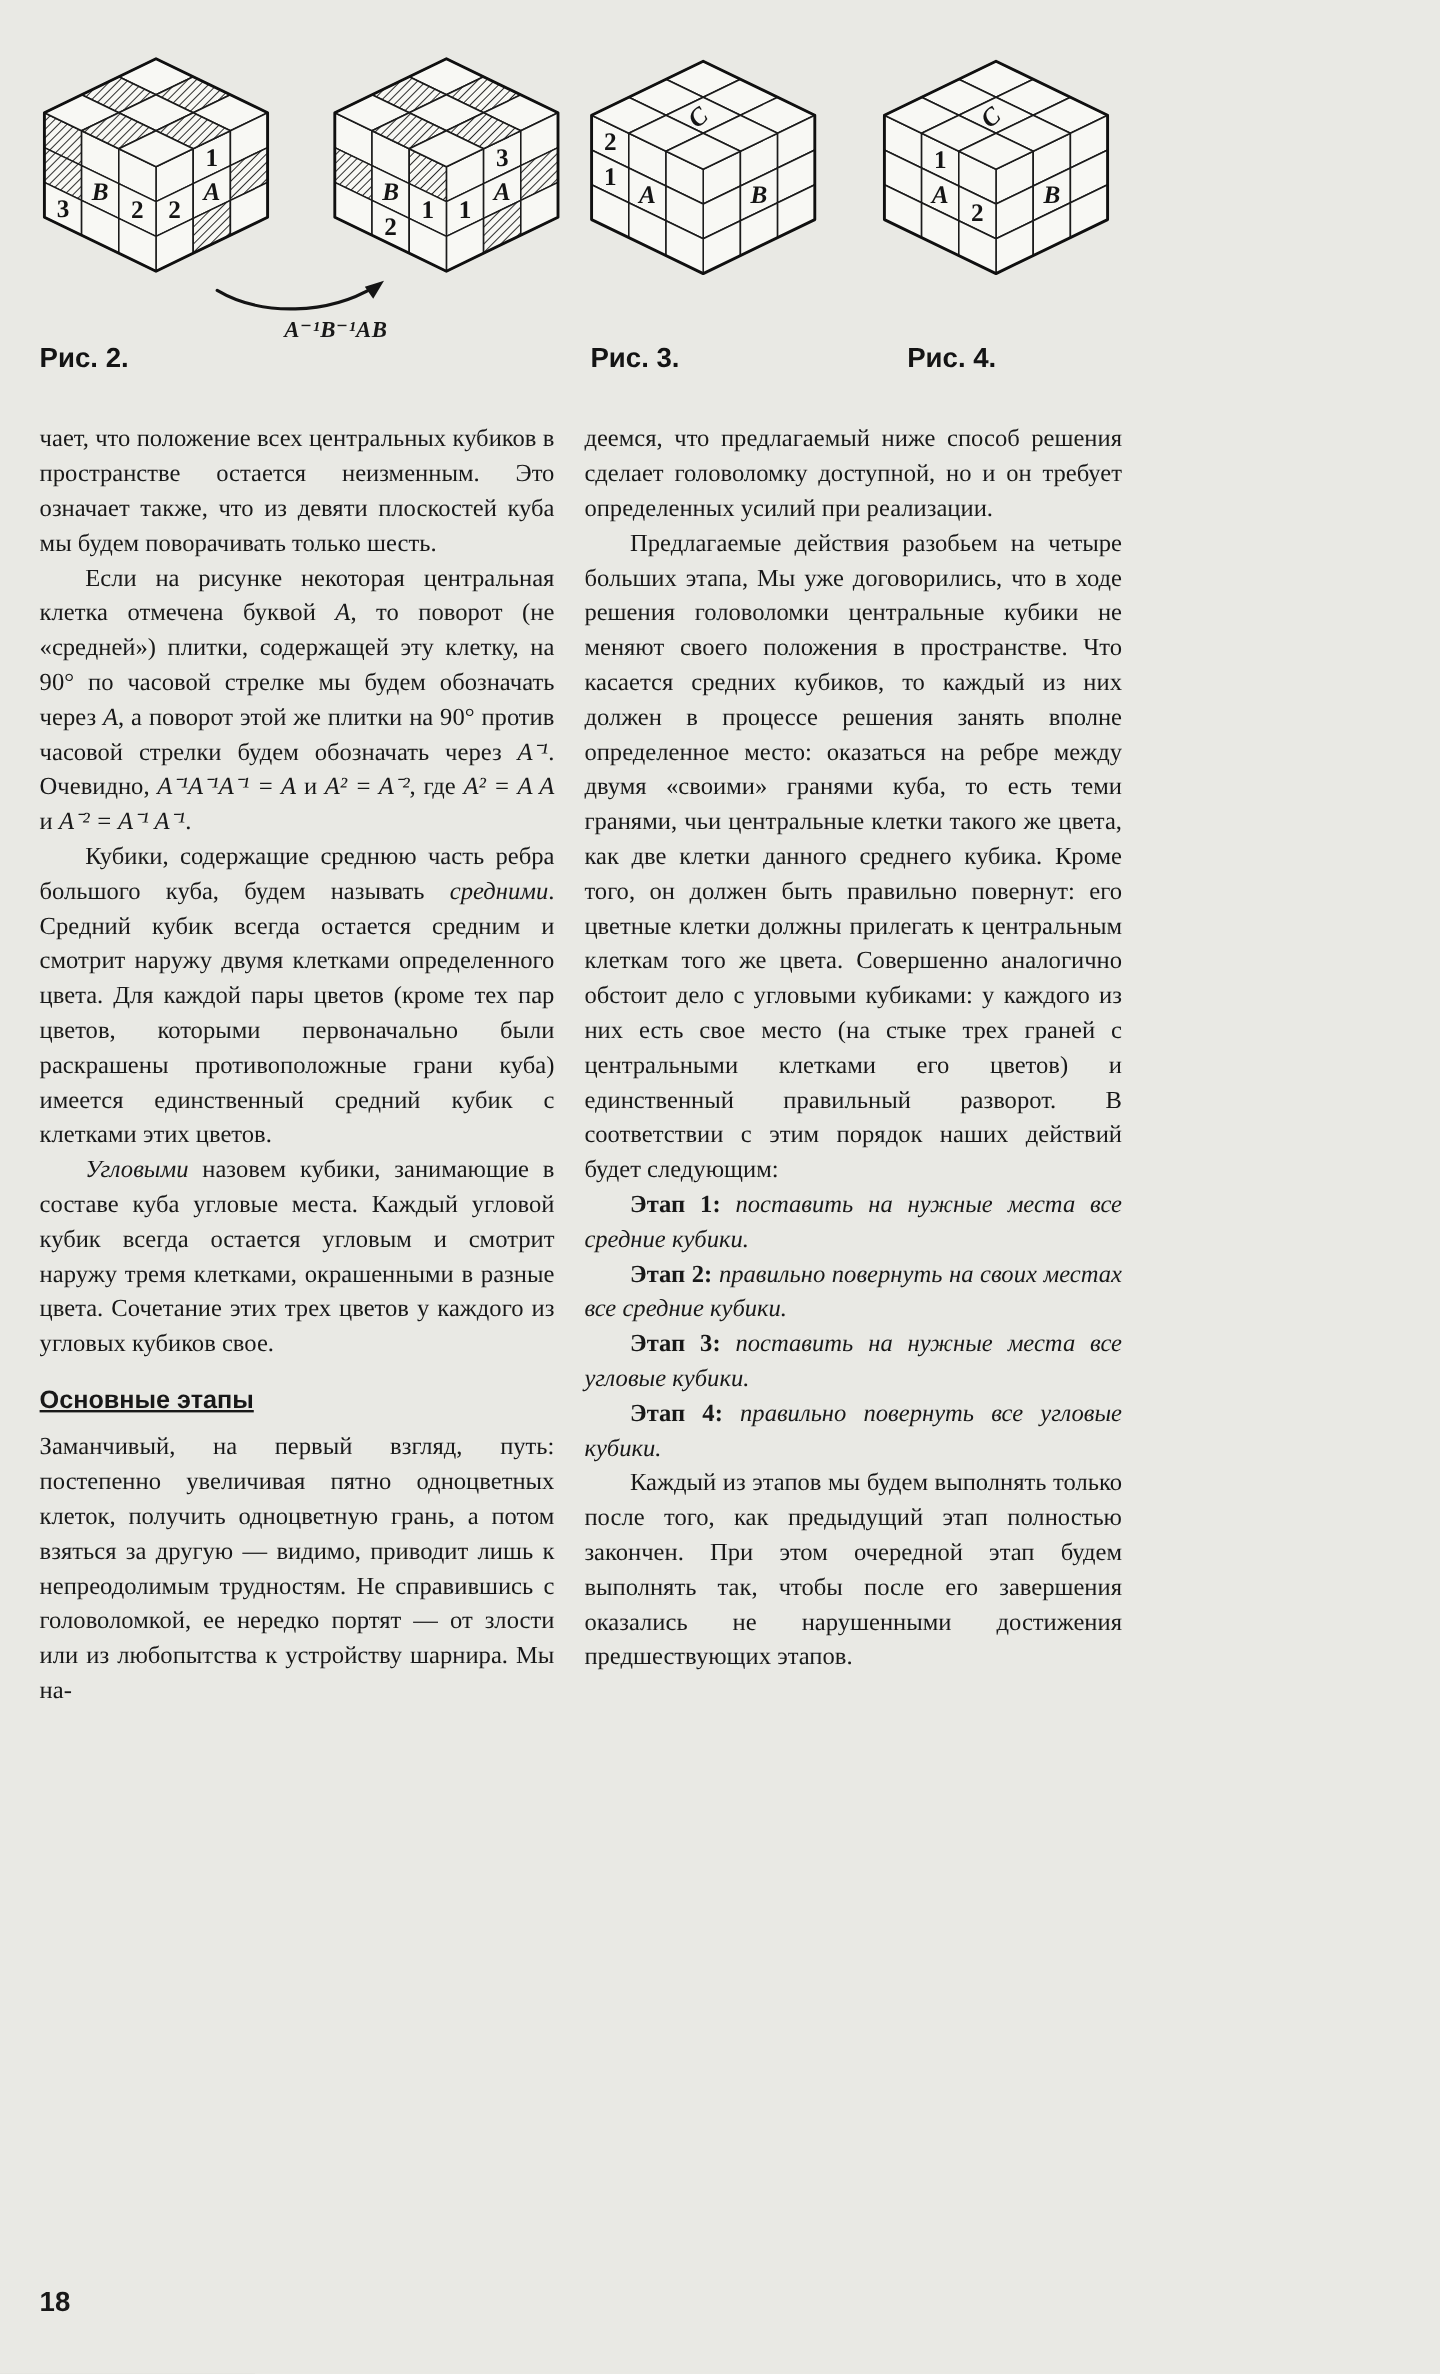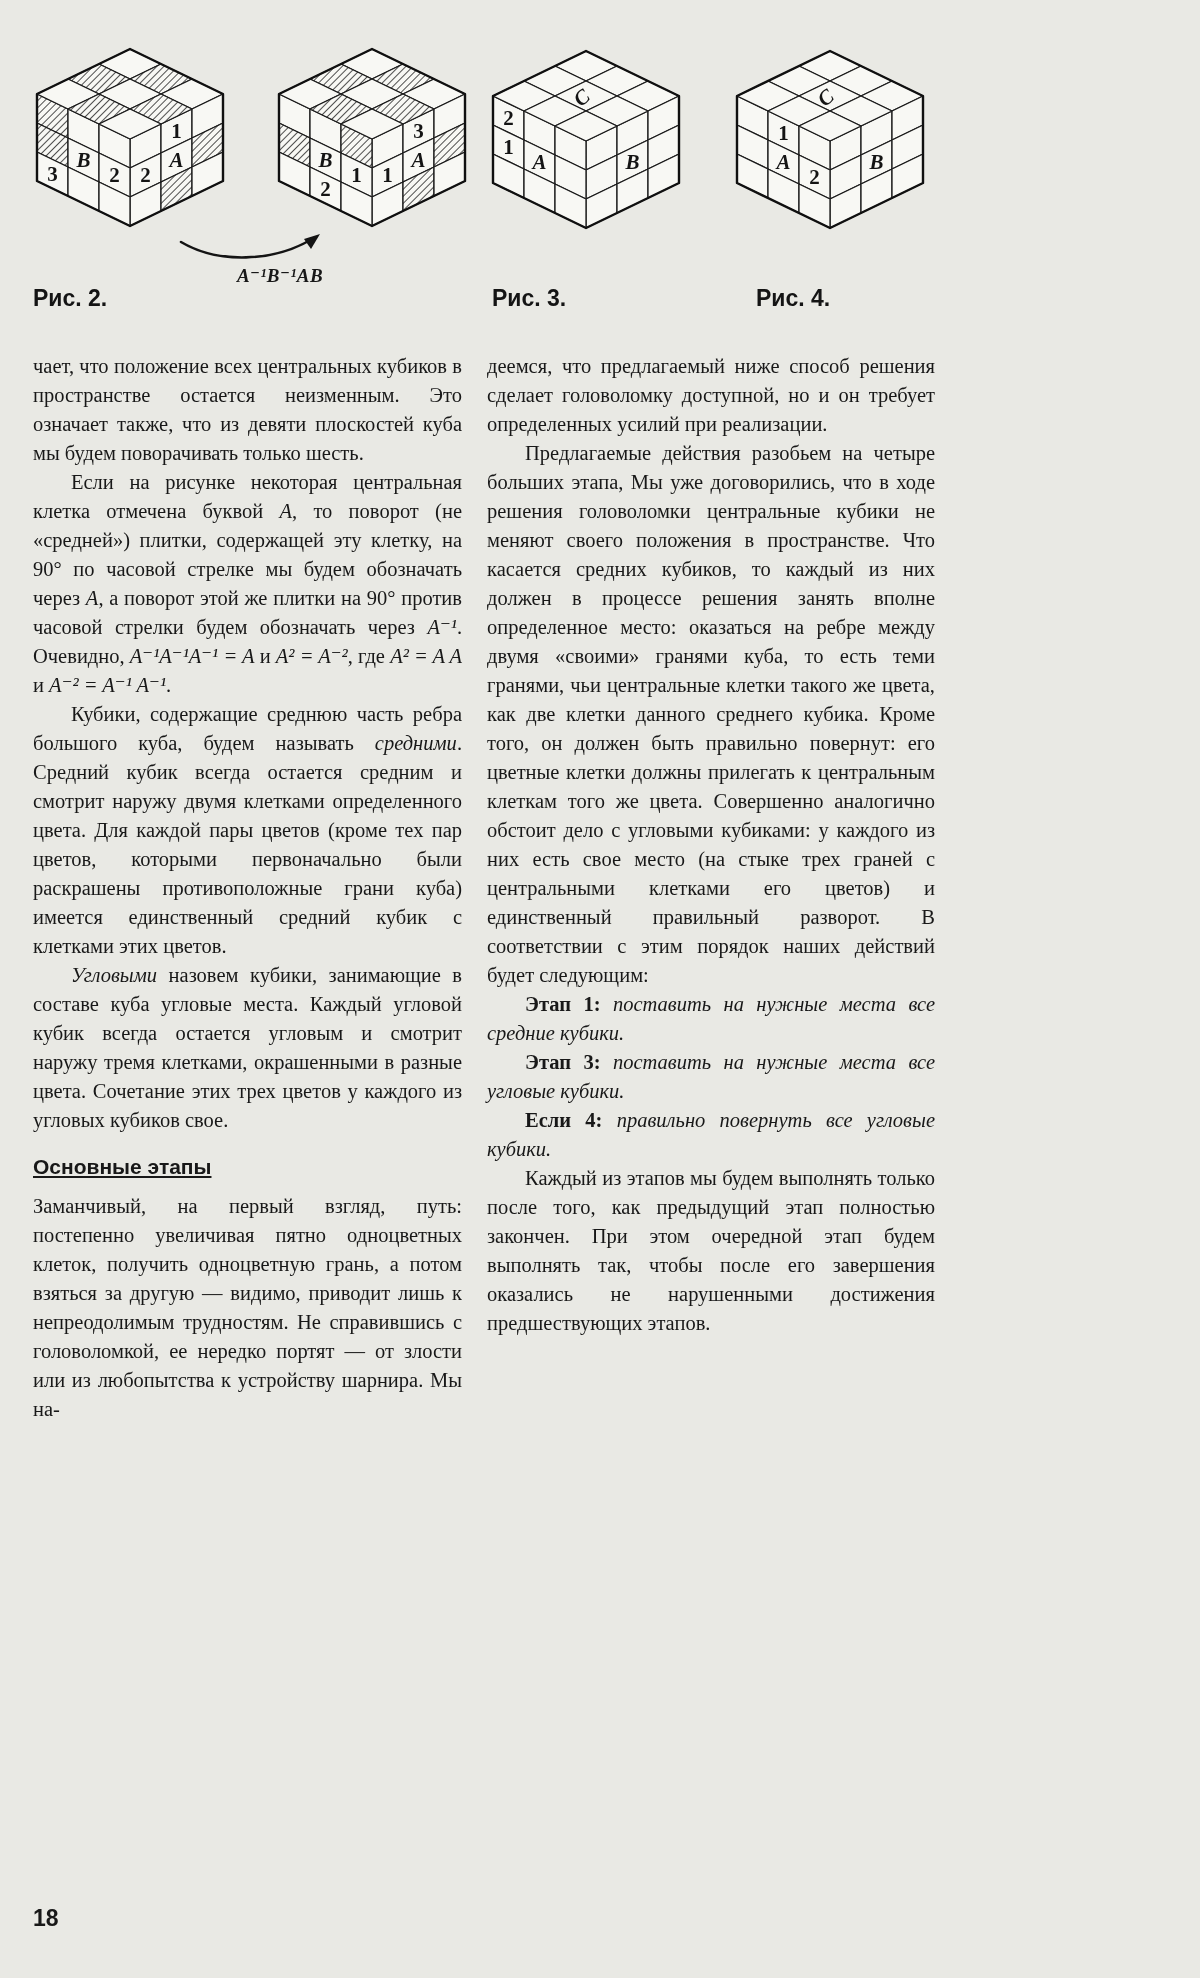--- a/index.html
+++ b/index.html
@@ -32,21 +32,21 @@
   #cap-fig3{left:492px;top:285px;}
   #cap-fig4{left:756px;top:285px;}
   .col{
     position:absolute;top:352px;
     text-align:justify;
     font-size:20.5px;line-height:29px;
   }
   .col-left{left:33px;width:429px;}
   .col-right{left:487px;width:448px;}
   .para{margin:0;}
-  .para.indent{text-indent:38px;}
+  .para.indent{text-indent:38px;font-family:Liberation Serif, serif;}
   .seg.italic{font-style:italic;}
   .seg.bold{font-weight:bold;}
   .subhead{
     font-family:"Liberation Sans","DejaVu Sans",sans-serif;
     font-weight:bold;font-size:21px;
     margin:17px 0 11px 0;text-align:left;text-indent:0;text-decoration:underline;
   }
   .pageno{
     position:absolute;left:33px;top:1905px;
     font-family:"Liberation Sans","DejaVu Sans",sans-serif;
@@ -242,19 +242,20 @@
       <p class="para indent"><span class="seg normal">Если на рисунке некоторая центральная клетка отмечена буквой </span><span class="seg italic">A</span><span class="seg normal">, то поворот (не «средней») плитки, содержащей эту клетку, на 90° по часовой стрелке мы будем обозначать через </span><span class="seg italic">A</span><span class="seg normal">, а поворот этой же плитки на 90° против часовой стрелки будем обозначать через </span><span class="seg italic">A⁻¹</span><span class="seg normal">. Очевидно, </span><span class="seg italic">A⁻¹A⁻¹A⁻¹ = A</span><span class="seg normal"> и </span><span class="seg italic">A² = A⁻²</span><span class="seg normal">, где </span><span class="seg italic">A² = A A</span><span class="seg normal"> и </span><span class="seg italic">A⁻² = A⁻¹ A⁻¹</span><span class="seg normal">.</span></p>
       <p class="para indent"><span class="seg normal">Кубики, содержащие среднюю часть ребра большого куба, будем называть </span><span class="seg italic">средними</span><span class="seg normal">. Средний кубик всегда остается средним и смотрит наружу двумя клетками определенного цвета. Для каждой пары цветов (кроме тех пар цветов, которыми первоначально были раскрашены противоположные грани куба) имеется единственный средний кубик с клетками этих цветов.</span></p>
       <p class="para indent"><span class="seg italic">Угловыми</span><span class="seg normal"> назовем кубики, занимающие в составе куба угловые места. Каждый угловой кубик всегда остается угловым и смотрит наружу тремя клетками, окрашенными в разные цвета. Сочетание этих трех цветов у каждого из угловых кубиков свое.</span></p>
       <div class="subhead">Основные этапы</div>
       <p class="para"><span class="seg normal">Заманчивый, на первый взгляд, путь: постепенно увеличивая пятно одноцветных клеток, получить одноцветную грань, а потом взяться за другую — видимо, приводит лишь к непреодолимым трудностям. Не справившись с головоломкой, ее нередко портят — от злости или из любопытства к устройству шарнира. Мы на-</span></p>
     </div>
   <div class="col col-right">
       <p class="para"><span class="seg normal">деемся, что предлагаемый ниже способ решения сделает головоломку доступной, но и он требует определенных усилий при реализации.</span></p>
       <p class="para indent"><span class="seg normal">Предлагаемые действия разобьем на четыре больших этапа, Мы уже договорились, что в ходе решения головоломки центральные кубики не меняют своего положения в пространстве. Что касается средних кубиков, то каждый из них должен в процессе решения занять вполне определенное место: оказаться на ребре между двумя «своими» гранями куба, то есть теми гранями, чьи центральные клетки такого же цвета, как две клетки данного среднего кубика. Кроме того, он должен быть правильно повернут: его цветные клетки должны прилегать к центральным клеткам того же цвета. Совершенно аналогично обстоит дело с угловыми кубиками: у каждого из них есть свое место (на стыке трех граней с центральными клетками его цветов) и единственный правильный разворот. В соответствии с этим порядок наших действий будет следующим:</span></p>
       <p class="para indent"><span class="seg bold">Этап 1: </span><span class="seg italic">поставить на нужные места все средние кубики.</span></p>
+      <p class="para indent"><span class="seg bold">Этап 2: </span><span class="seg italic">правильно повернуть на своих местах все средние кубики.</span></p>
       <p class="para indent"><span class="seg bold">Этап 3: </span><span class="seg italic">поставить на нужные места все угловые кубики.</span></p>
-      <p class="para indent"><span class="seg bold">Если 4: </span><span class="seg italic">правильно повернуть все угловые кубики.</span></p>
+      <p class="para indent"><span class="seg bold">Этап 4: </span><span class="seg italic">правильно повернуть все угловые кубики.</span></p>
       <p class="para indent"><span class="seg normal">Каждый из этапов мы будем выполнять только после того, как предыдущий этап полностью закончен. При этом очередной этап будем выполнять так, чтобы после его завершения оказались не нарушенными достижения предшествующих этапов.</span></p>
     </div>
 
   <div class="pageno">18</div>
 </div>
 
 </body></html>

